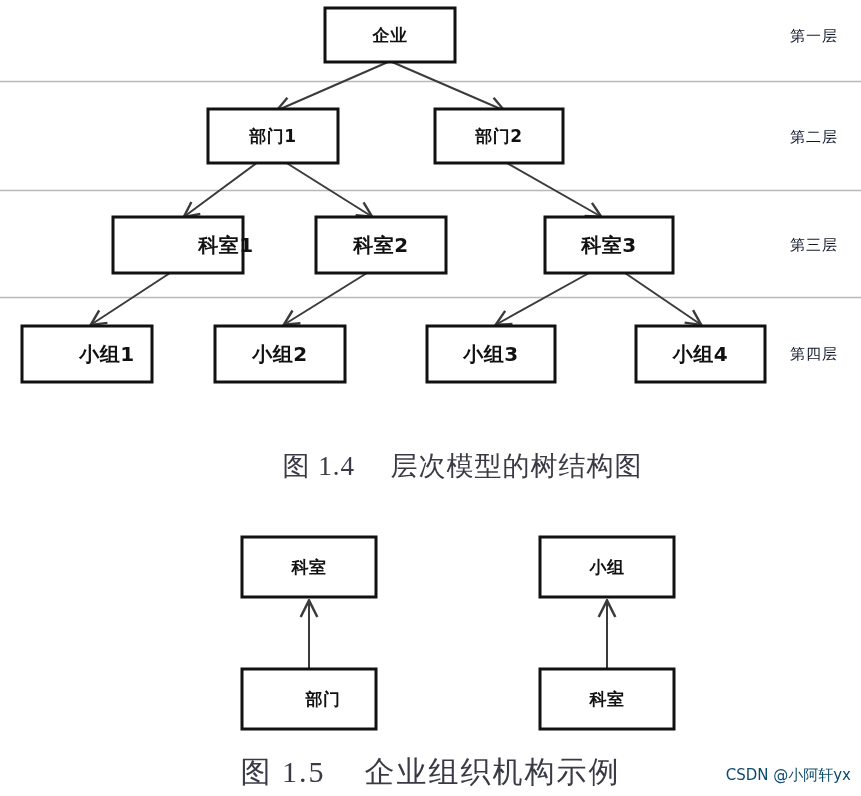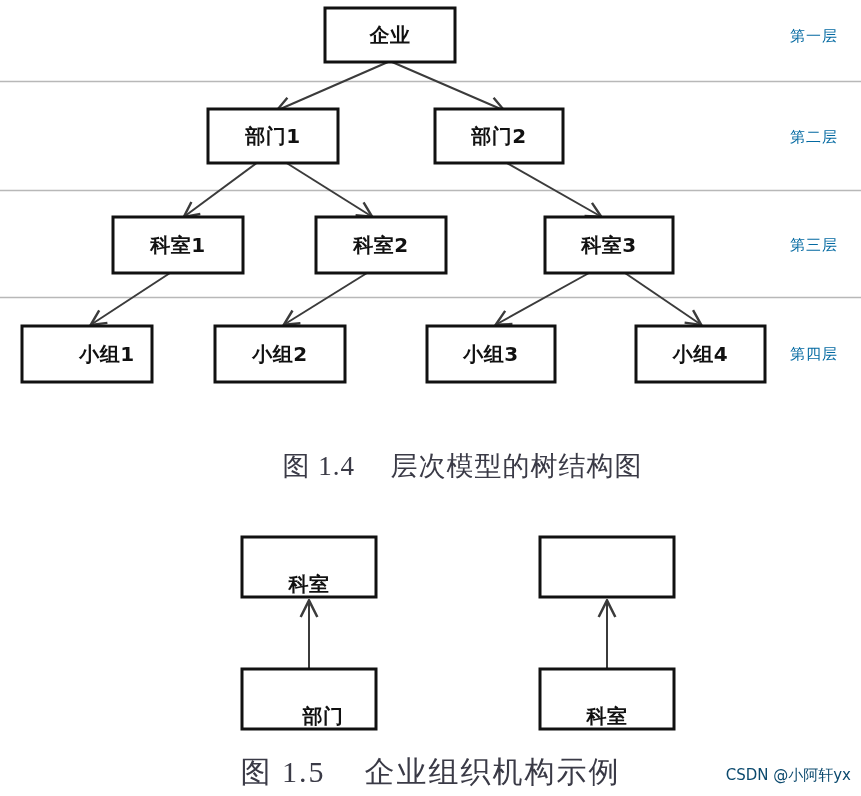--- a/index.html
+++ b/index.html
@@ -30,28 +30,28 @@
     display: flex;
     align-items: center;
     justify-content: center;
     font-family: "DejaVu Sans", "Liberation Sans", sans-serif;
     font-weight: 700;
     color: #111111;
     letter-spacing: 0.5px;
     white-space: nowrap;
     pointer-events: none;
   }
-  .lvl12 { font-size: 20px; }
+  .lvl12 { font-size: 17px; }
   .lvl34 { font-size: 20px; }
-  .bottom-node { font-size: 20px; margin-top: 17px; }
+  .bottom-node { font-size: 17px; }
   .layer-label {
     position: absolute;
     font-family: "DejaVu Sans", "Liberation Sans", sans-serif;
     font-size: 15px;
-    color: #0369a1;
+    color: #0f172a;
     white-space: nowrap;
     letter-spacing: 1px;
   }
   .caption {
     position: absolute;
     width: 861px;
     left: 0;
     text-align: center;
     font-family: "Liberation Serif", "DejaVu Serif", serif;
     color: #3a3a46;
@@ -131,21 +131,21 @@
       <rect x="540" y="537" width="134" height="60"></rect>
       <rect x="540" y="669" width="134" height="60"></rect>
     </g>
   </svg>
 
   <div class="node-label lvl12" style="left:325px; top:8px; width:130px; height:54px;">企业</div>
 
   <div class="node-label lvl12" style="left:208px; top:109px; width:130px; height:54px;">部门1</div>
   <div class="node-label lvl12" style="left:435px; top:109px; width:128px; height:54px;border-radius:11px;">部门2</div>
 
-  <div class="node-label lvl34" style="left:113px; top:217px; width:130px; height:56px;">科室1</div>
+  <div class="node-label lvl34" style="left:113px; top:217px; width:130px; height:56px;padding-left:48px;">科室1</div>
   <div class="node-label lvl34" style="left:316px; top:217px; width:130px; height:56px;">科室2</div>
   <div class="node-label lvl34" style="left:545px; top:217px; width:128px; height:56px;">科室3</div>
 
   <div class="node-label lvl34" style="left:22px; top:326px; width:130px; height:56px;padding-left:20px;">小组1</div>
   <div class="node-label lvl34" style="left:215px; top:326px; width:130px; height:56px;">小组2</div>
   <div class="node-label lvl34" style="left:427px; top:326px; width:128px; height:56px;">小组3</div>
   <div class="node-label lvl34" style="left:636px; top:326px; width:129px; height:56px;">小组4</div>
 
   <div class="layer-label" style="left:790px; top:27px;">第一层</div>
   <div class="layer-label" style="left:790px; top:128px;">第二层</div>
@@ -153,20 +153,21 @@
   <div class="layer-label" style="left:790px; top:345px;">第四层</div>
 
   <div class="caption" id="caption-1">
     <span>图 1.4</span>
     <span class="gap"></span>
     <span>层次模型的树结构图</span>
   </div>
 
   <div class="node-label bottom-node" style="left:242px; top:537px; width:134px; height:60px;">科室</div>
   <div class="node-label bottom-node" style="left:242px; top:669px; width:162px; height:60px;">部门</div>
+  <div class="node-label bottom-node" style="left:540px; top:537px; width:134px; height:60px;">小组</div>
   <div class="node-label bottom-node" style="left:540px; top:669px; width:134px; height:60px;">科室</div>
 
   <div class="caption" id="caption-2">
     <span>图 1.5</span>
     <span class="gap"></span>
     <span>企业组织机构示例</span>
   </div>
 
   <div class="watermark">CSDN @小阿轩yx</div>
 

